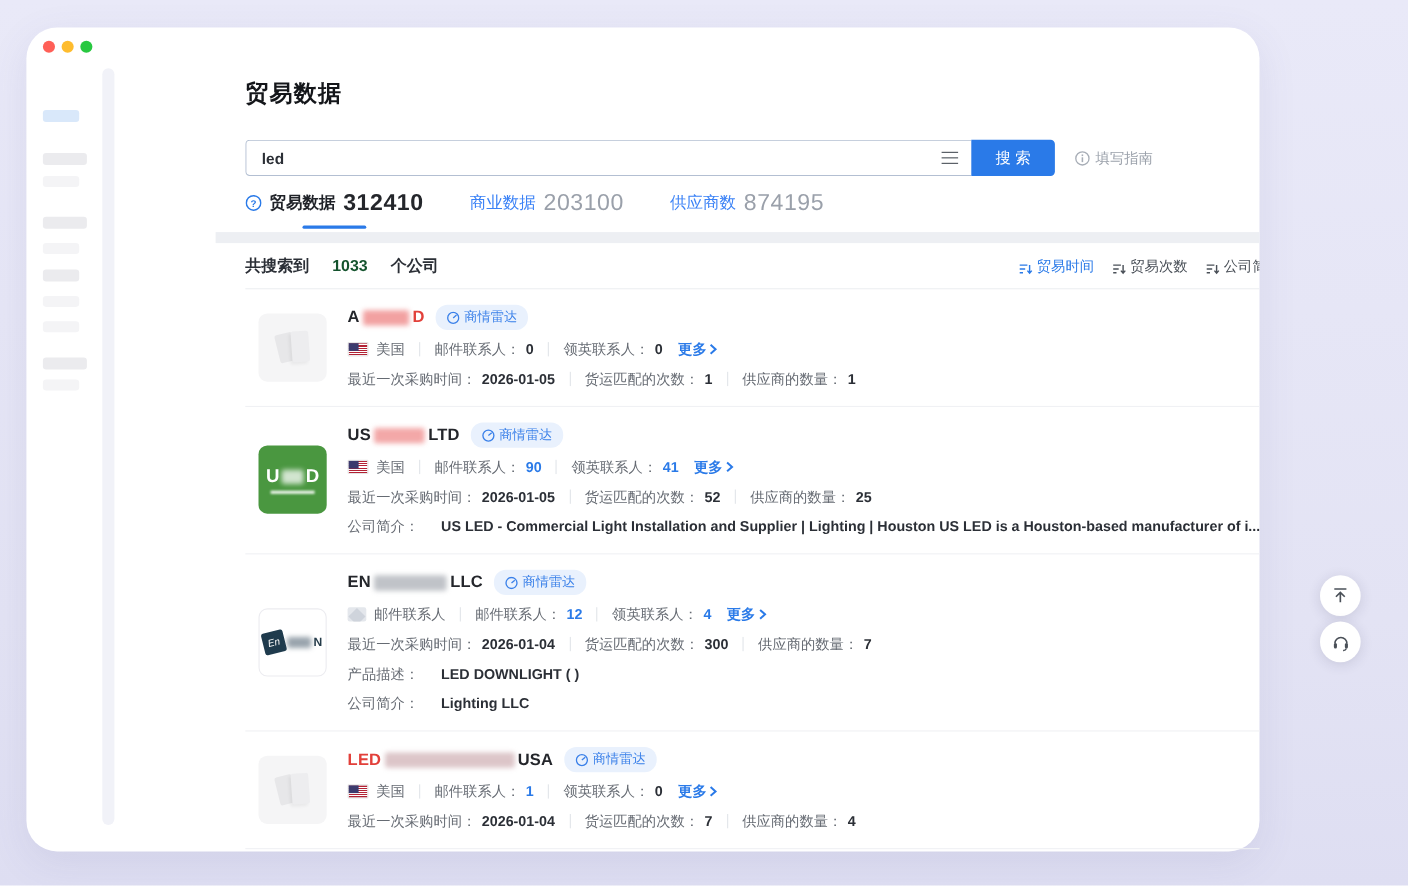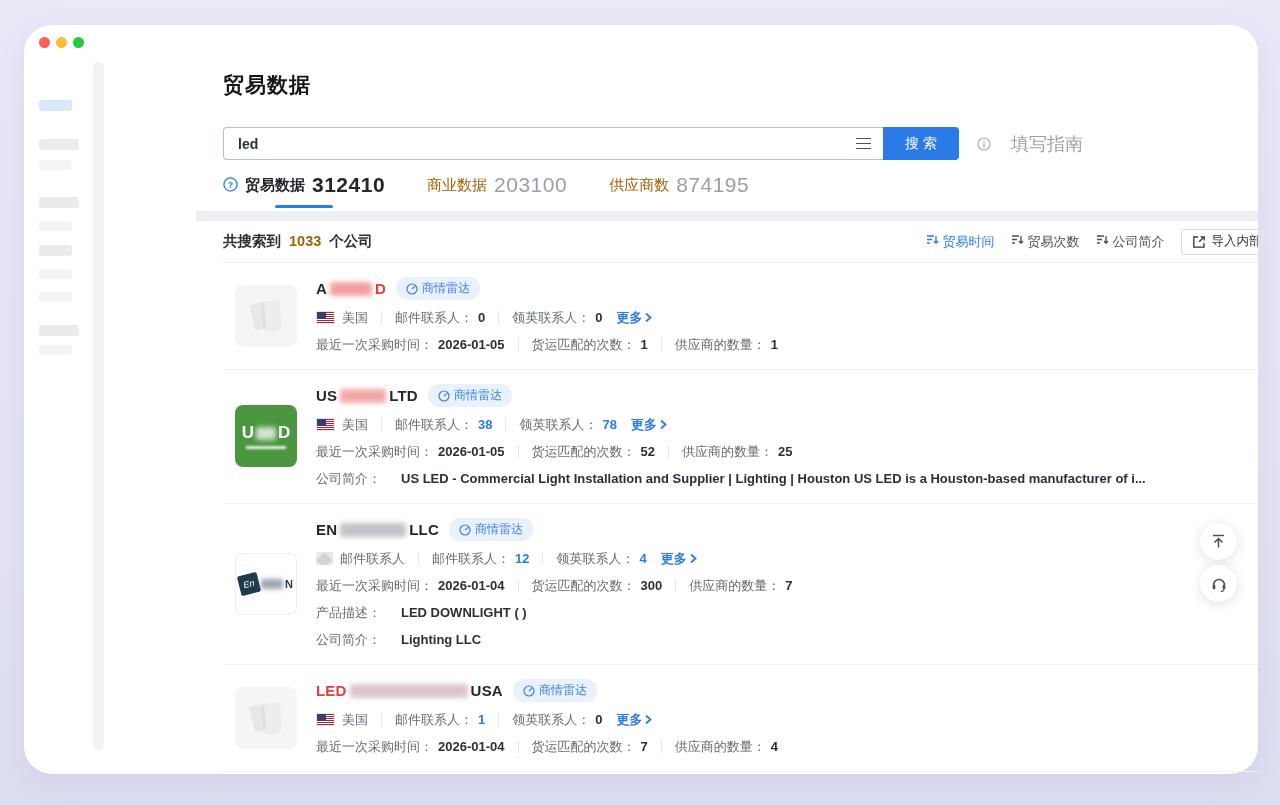--- a/index.html
+++ b/index.html
@@ -3,58 +3,58 @@
 <meta charset="utf-8">
 <style>
   * { margin:0; padding:0; box-sizing:border-box; }
   html,body { width:1280px; height:805px; }
   body {
     font-family:"Liberation Sans","DejaVu Sans",sans-serif;
     background:linear-gradient(180deg,#e9e9f8 0%,#e3e3f4 70%,#dedef2 100%);
     position:relative; overflow:hidden; color:#333;
   }
   .window{
-    position:absolute; left:24px; top:25px; width:1234px; height:749px;
+    position:absolute; left:24px; top:25px; width:1121px; height:749px;
     background:#fff; border-radius:28px;
     box-shadow:0 10px 35px rgba(90,90,150,.10);
   }
   
   .dots{ position:absolute; left:15px; top:12px; display:flex; gap:6px; }
   .dot{ width:11px; height:11px; border-radius:50%; }
   
   .skel{ position:absolute; border-radius:3px; }
   .side-divider{ position:absolute; left:69px; top:37px; width:11px; height:688px; background:#f1f2f8; border-radius:6px; }
   
   .main{ position:absolute; left:86px; top:0; right:0; bottom:0; overflow:hidden; }
   .page-title{ position:absolute; left:113px; top:46px; font-size:21px; font-weight:700; color:#14161a; letter-spacing:1px; }
   
   .search-row{ position:absolute; left:113px; top:102px; height:33px; display:flex; align-items:stretch; }
   .search-box{ width:660px; border:1px solid #b3bfd2; border-right:none; border-radius:4px 0 0 4px; display:flex; align-items:center; padding:0 12px 0 14px; }
   .search-box input{ border:none; outline:none; flex:1; font-size:14px; color:#2b2f36; font-weight:600; font-family:inherit; background:transparent; }
   .menu-icon{ display:flex; flex-direction:column; gap:3.5px; cursor:pointer; }
   .menu-icon i{ display:block; width:15px; height:1.6px; background:#4a5058; }
   .search-btn{ width:76px; background:#2a7ae8; color:#fff; font-size:14px; border:none; border-radius:0 4px 4px 0; cursor:pointer; font-family:inherit; }
-  .guide{ display:flex; align-items:center; gap:20px; margin-left:18px; color:#9ba1ab; font-size:18px; cursor:pointer;justify-content:flex-end; }
+  .guide{ display:flex; align-items:center; gap:5px; margin-left:18px; color:#9ba1ab; font-size:13px; cursor:pointer;justify-content:flex-end; }
   
   .tabs{ position:absolute; left:113px; top:148px; display:flex; align-items:flex-end; gap:42px; }
   .tab{ display:flex; align-items:flex-end; gap:7px; cursor:pointer; padding-bottom:6px; position:relative; }
-  .tab .t-label{ font-size:15px; color:#a16207; line-height:22px; }
+  .tab .t-label{ font-size:15px; color:#3b82f6; line-height:22px; }
   .tab .t-count{ font-size:21px; color:#9aa0aa; line-height:23px; letter-spacing:.5px; }
   .tab.active .t-label{ color:#1f2228; font-weight:700; }
   .tab.active .t-count{ color:#24262b; font-weight:600; }
   .tab.active .underline{ position:absolute; left:50%; transform:translateX(-50%); bottom:-6px; width:58px; height:3px; border-radius:2px; background:#2a7ae8; }
   .q-icon{ width:15px; height:15px; margin-bottom:4px; }
   .band{ position:absolute; left:86px; top:186px; width:1108px; height:10px; background:#edeff3; }
   
   .results{ position:absolute; left:113px; top:196px; width:1078px; }
   .res-header{ height:42px; display:flex; align-items:center; justify-content:space-between; border-bottom:1px solid #edeff2; }
   .summary{ font-size:14.5px; color:#2b2f36; font-weight:700; }
-  .summary .cnt{ color:#a16207; margin:0 4px; }
+  .summary .cnt{ color:#14532d; margin:0 17px; }
   .controls{ display:flex; align-items:center; gap:16px; }
-  .sort{ display:flex; align-items:flex-start; gap:4px; font-size:13px; color:#4a5058; cursor:pointer; }
+  .sort{ display:flex; align-items:flex-end; gap:4px; font-size:13px; color:#4a5058; cursor:pointer; }
   .sort.active{ color:#2a7ae8; }
   .crm-btn{ display:flex; align-items:center; gap:6px; border:1px solid #d6dae0; border-radius:3px; background:#fff; height:26px; padding:0 10px; font-size:12.5px; color:#32363d; cursor:pointer; font-family:inherit; }
   
   .item{ display:flex; gap:19px; padding:14px 0 15px 12px; border-bottom:1px solid #f0f1f4; align-items:center; }
   .logo{ width:62px; height:62px; border-radius:8px; flex:none; position:relative; overflow:hidden; }
   .logo.ph{ background:#f5f5f6; }
   .logo.ph .pg1,.logo.ph .pg2{ position:absolute; border-radius:2px; }
   .logo.ph .pg1{ width:16px; height:26px; left:17px; top:18px; background:#e7e7e9; transform:rotate(-14deg); }
   .logo.ph .pg2{ width:16px; height:28px; left:30px; top:16px; background:#ededef; transform:rotate(-4deg); box-shadow:-2px 2px 3px rgba(0,0,0,.05); }
   .logo.green{ background:#4a9740; display:flex; flex-direction:column; align-items:center; justify-content:center; gap:3px; }
@@ -266,24 +266,24 @@
                 <path d="M6 6L9 3.4" stroke="#3a80e9" stroke-width="1.2"></path>
               </svg>
               <span>商情雷达</span>
             </div>
           </div>
           <div class="info-row">
             <span class="flag"></span>
             <span>美国</span>
             <span class="sep"></span>
             <span>邮件联系人：</span>
-            <span class="val link">38</span>
+            <span class="val link">90</span>
             <span class="sep"></span>
             <span>领英联系人：</span>
-            <span class="val link">78</span>
+            <span class="val link">41</span>
             <span class="more">
               <span>更多</span>
               <svg width="9" height="11" viewBox="0 0 9 11">
                   <path d="M2 1.5l4.5 4L2 9.5" fill="none" stroke="#2a7ae8" stroke-width="1.8"></path>
                 </svg>
             </span>
           </div>
           <div class="stats-row">
             <span>最近一次采购时间：</span>
             <span class="val">2026-01-05</span>

